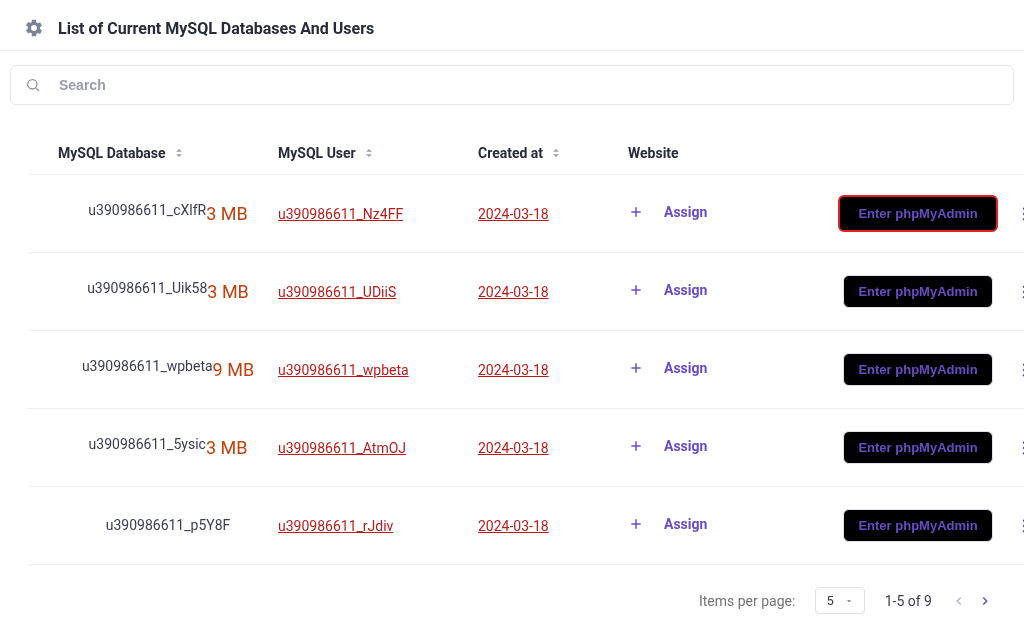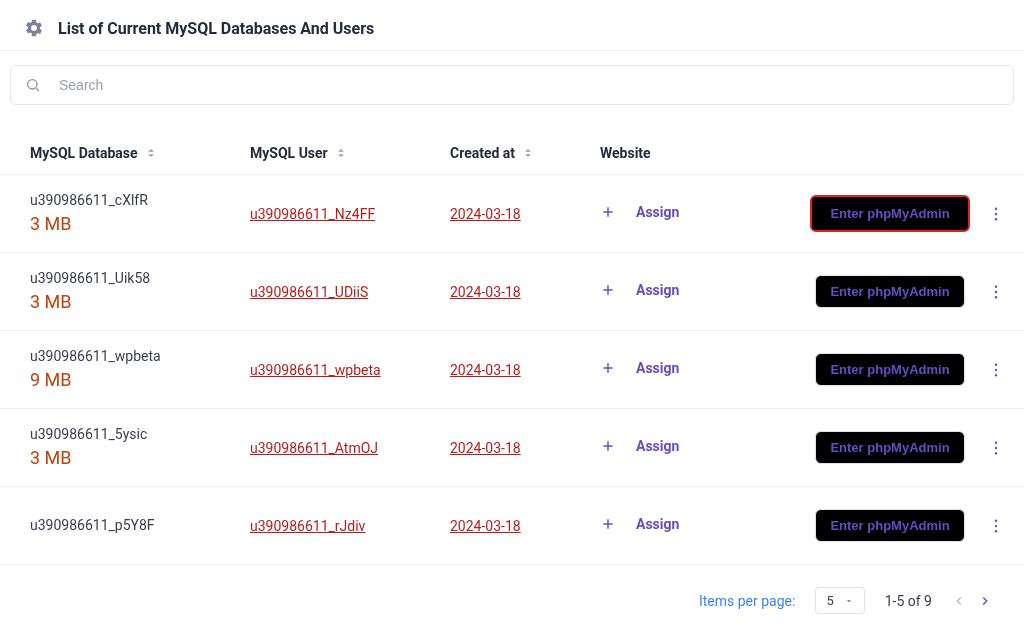--- a/index.html
+++ b/index.html
@@ -53,28 +53,30 @@
     margin-right: 16px;
     flex-shrink: 0;
   }
   .search-input {
     border: none;
     outline: none;
     font-size: 14px;
     color: #6b6d80;
     flex: 1;
     background: transparent;
+    font-weight: bold;
   }
   .search-input::placeholder {
     color: #9a9cb0;
   }
 
   .table {
     width: 100%;
     margin-top: 22px;
+    padding-left: 28px;
   }
   .thead-row, .trow {
     display: grid;
     grid-template-columns: 220px 200px 150px 200px 180px 60px;
     align-items: center;
     padding: 0 0 0 30px;
   }
   .thead-row {
     height: 44px;
     border-bottom: 1px solid #ededf2;
@@ -91,21 +93,21 @@
     height: 14px;
     color: #9c9eb2;
     margin-left: 6px;
   }
   .trow {
     height: 78px;
     border-bottom: 1px solid #ededf2;
   }
   .db-cell {
     display: flex;
-    flex-direction: column;
+    flex-direction: row;
     justify-content: center;
   }
   .db-name {
     color: #3a3c4e;
     font-size: 14px;
     line-height: 1.4;
   }
   .db-size {
     color: #c2410c;
     font-size: 18px;
@@ -159,21 +161,21 @@
   .more-btn svg { width: 18px; height: 18px; }
 
   .footer {
     display: flex;
     align-items: center;
     justify-content: flex-end;
     padding: 22px 32px 0 0;
     gap: 20px;
     color: #3a3c4e;
   }
-  .items-label { color: #3b82f6; }
+  .items-label { color: #737373; }
   .per-page-select {
     display: inline-flex;
     align-items: center;
     border: 1px solid #e0e1ec;
     border-radius: 4px;
     padding: 5px 10px;
     font-size: 13px;
     cursor: pointer;
     gap: 10px;
     color: #3a3c4e;

